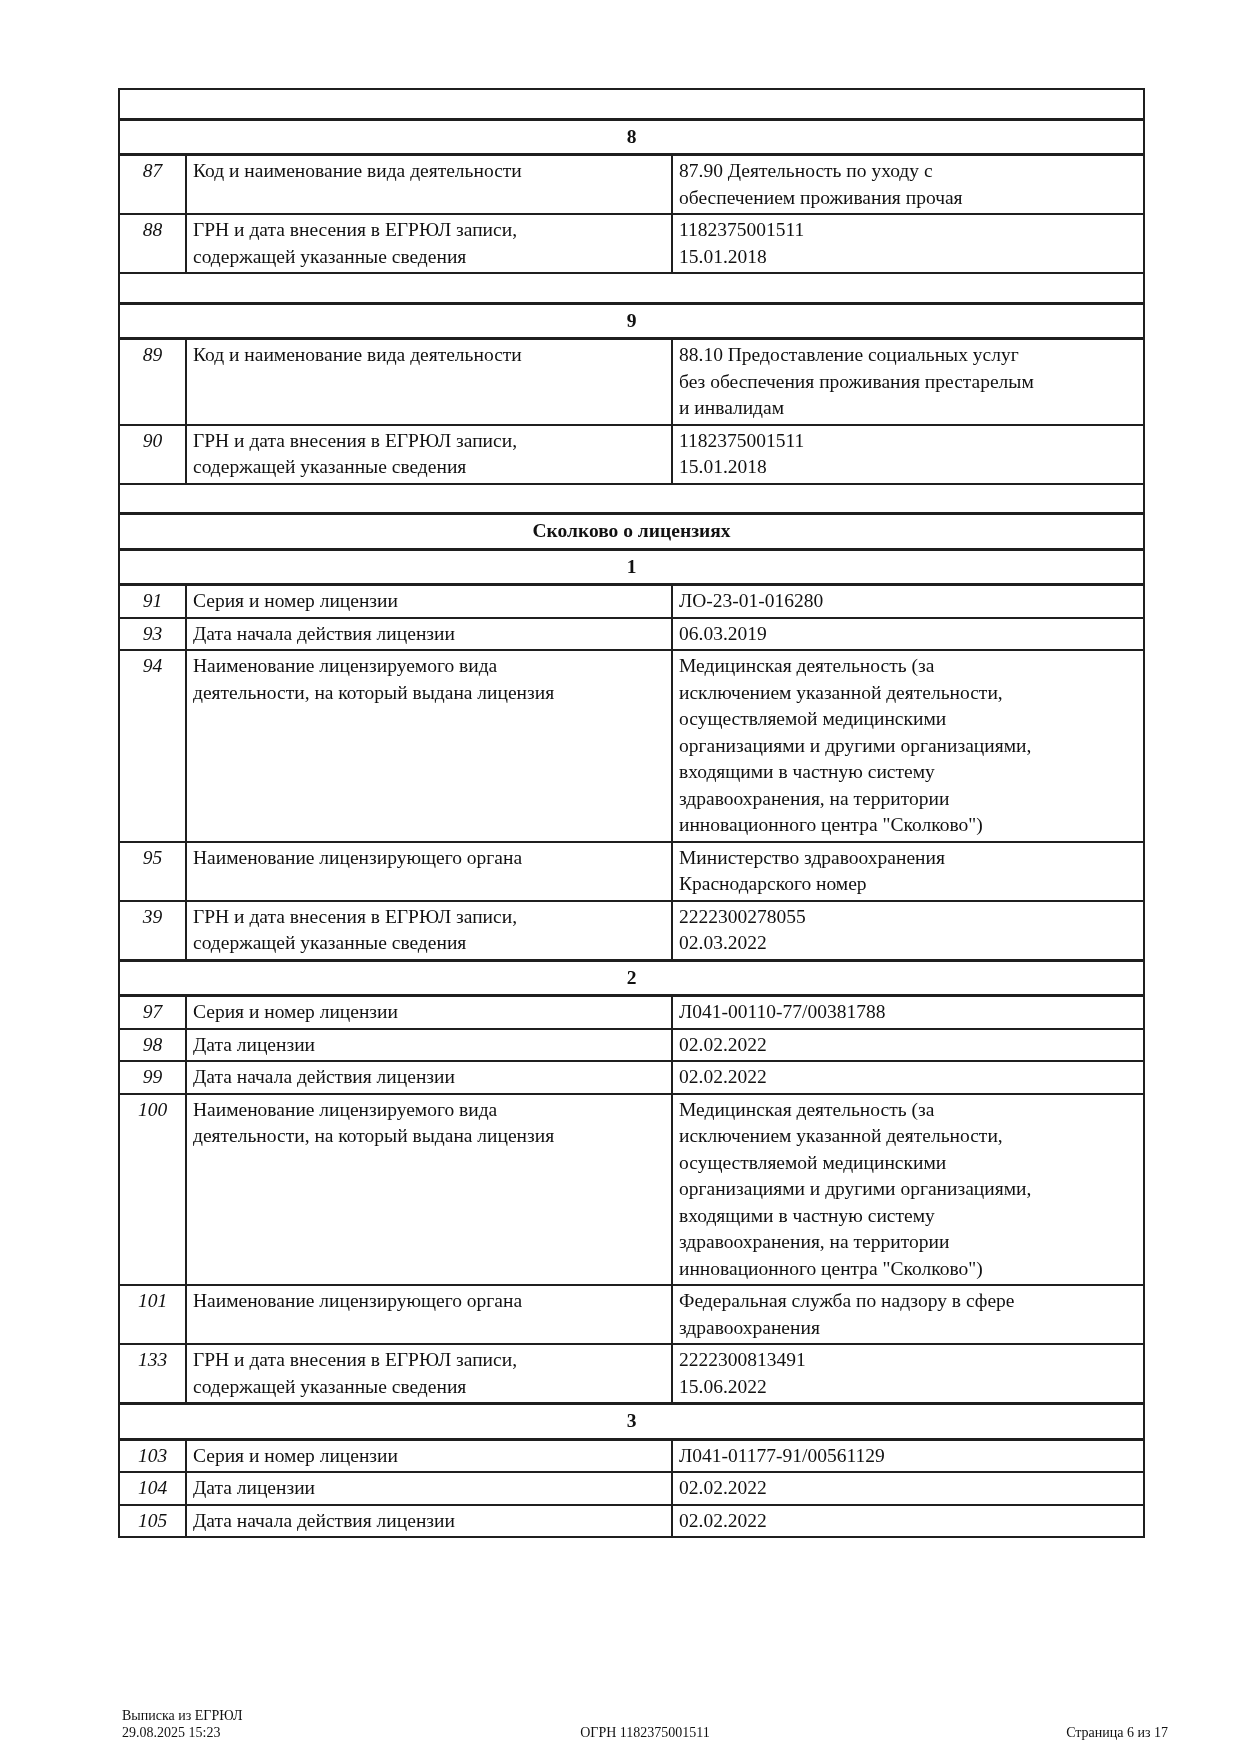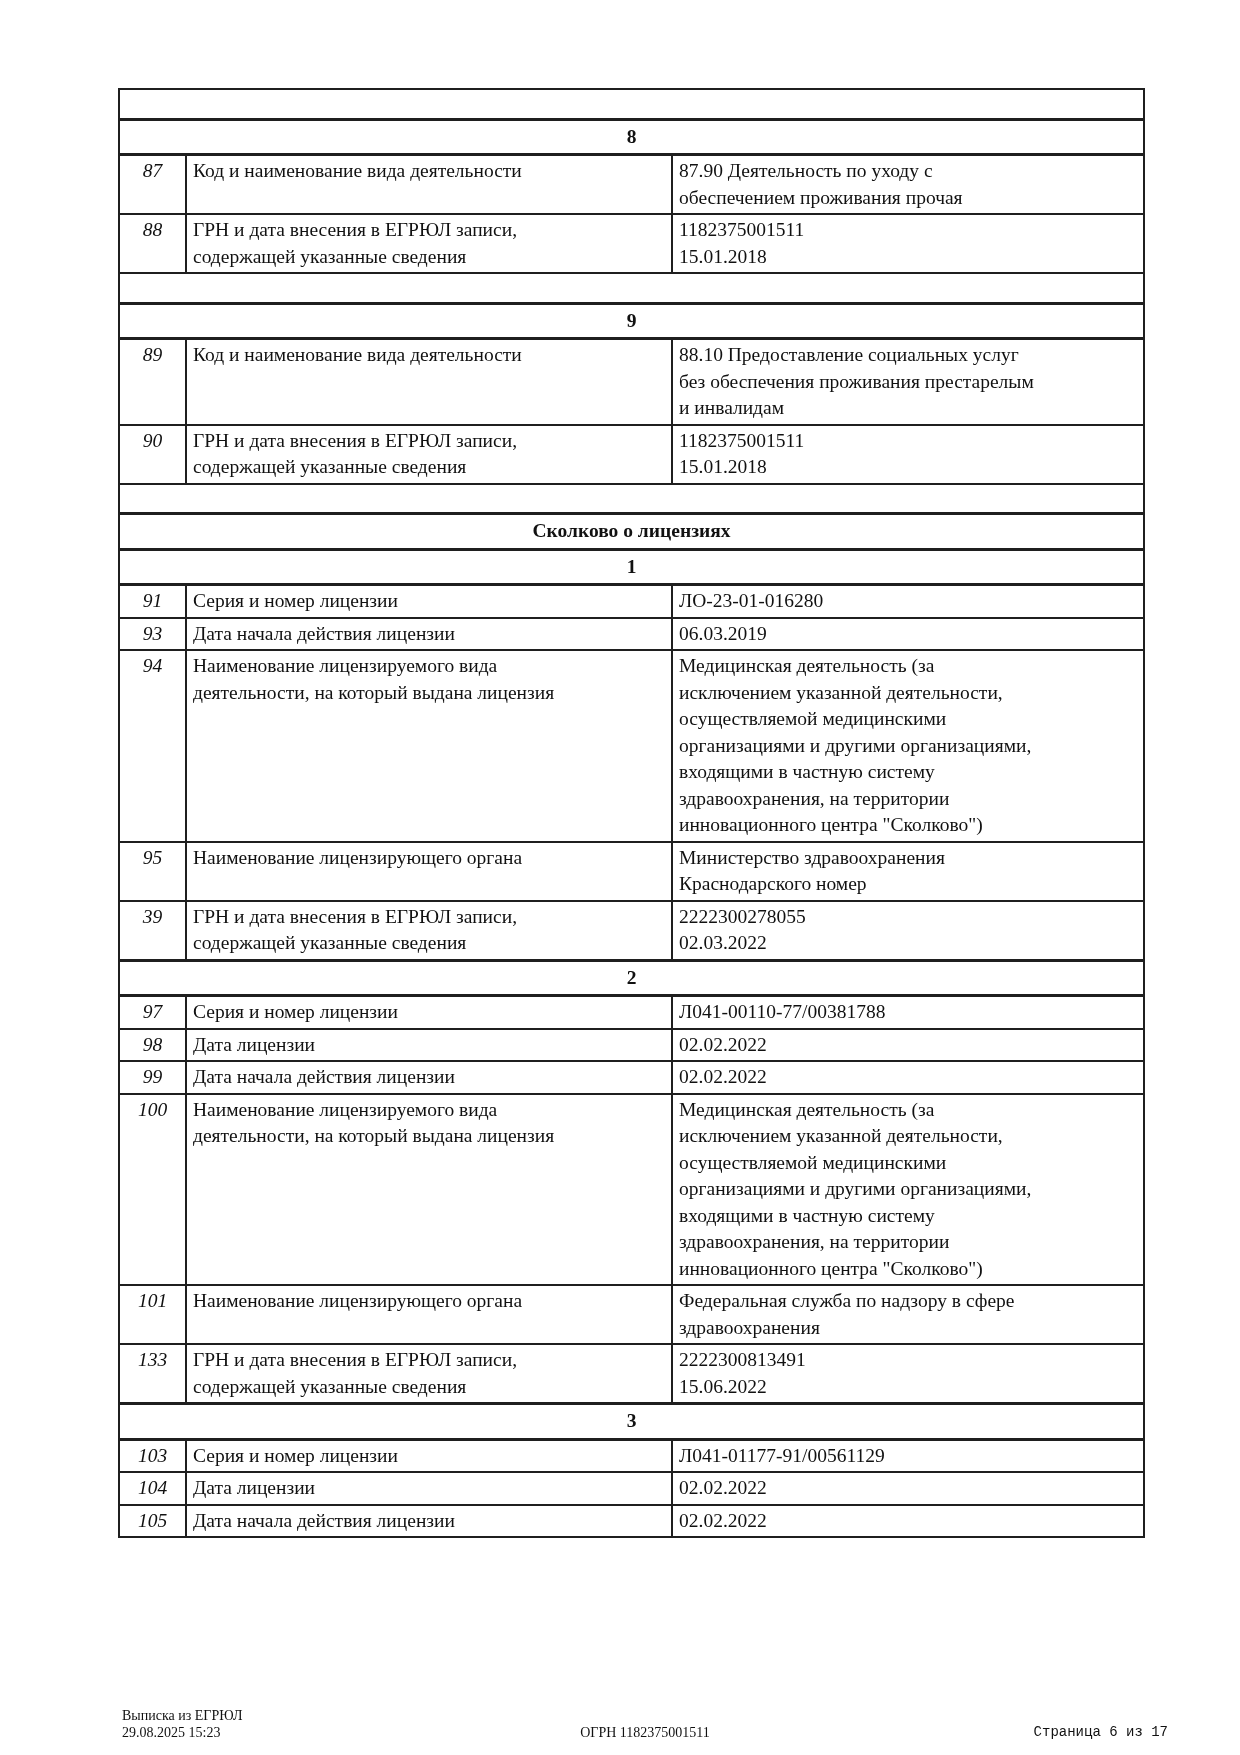--- a/index.html
+++ b/index.html
@@ -49,21 +49,21 @@
     top: 1660px;
     display: grid;
     grid-template-columns: 1fr auto 1fr;
     align-items: end;
     font-size: 14px;
     line-height: 17px;
     margin-top: 47px;
   }
   .footer .f-left   { text-align: left; }
   .footer .f-center { text-align: left; }
-  .footer .f-right  { text-align: right; font-family: Liberation Mono, monospace; }
+  .footer .f-right  { text-align: right; }
 </style>
 </head>
 <body>
 
 <div class="page">
 
   <table class="egrul">
     <colgroup>
       <col class="c-num">
       <col class="c-name">

